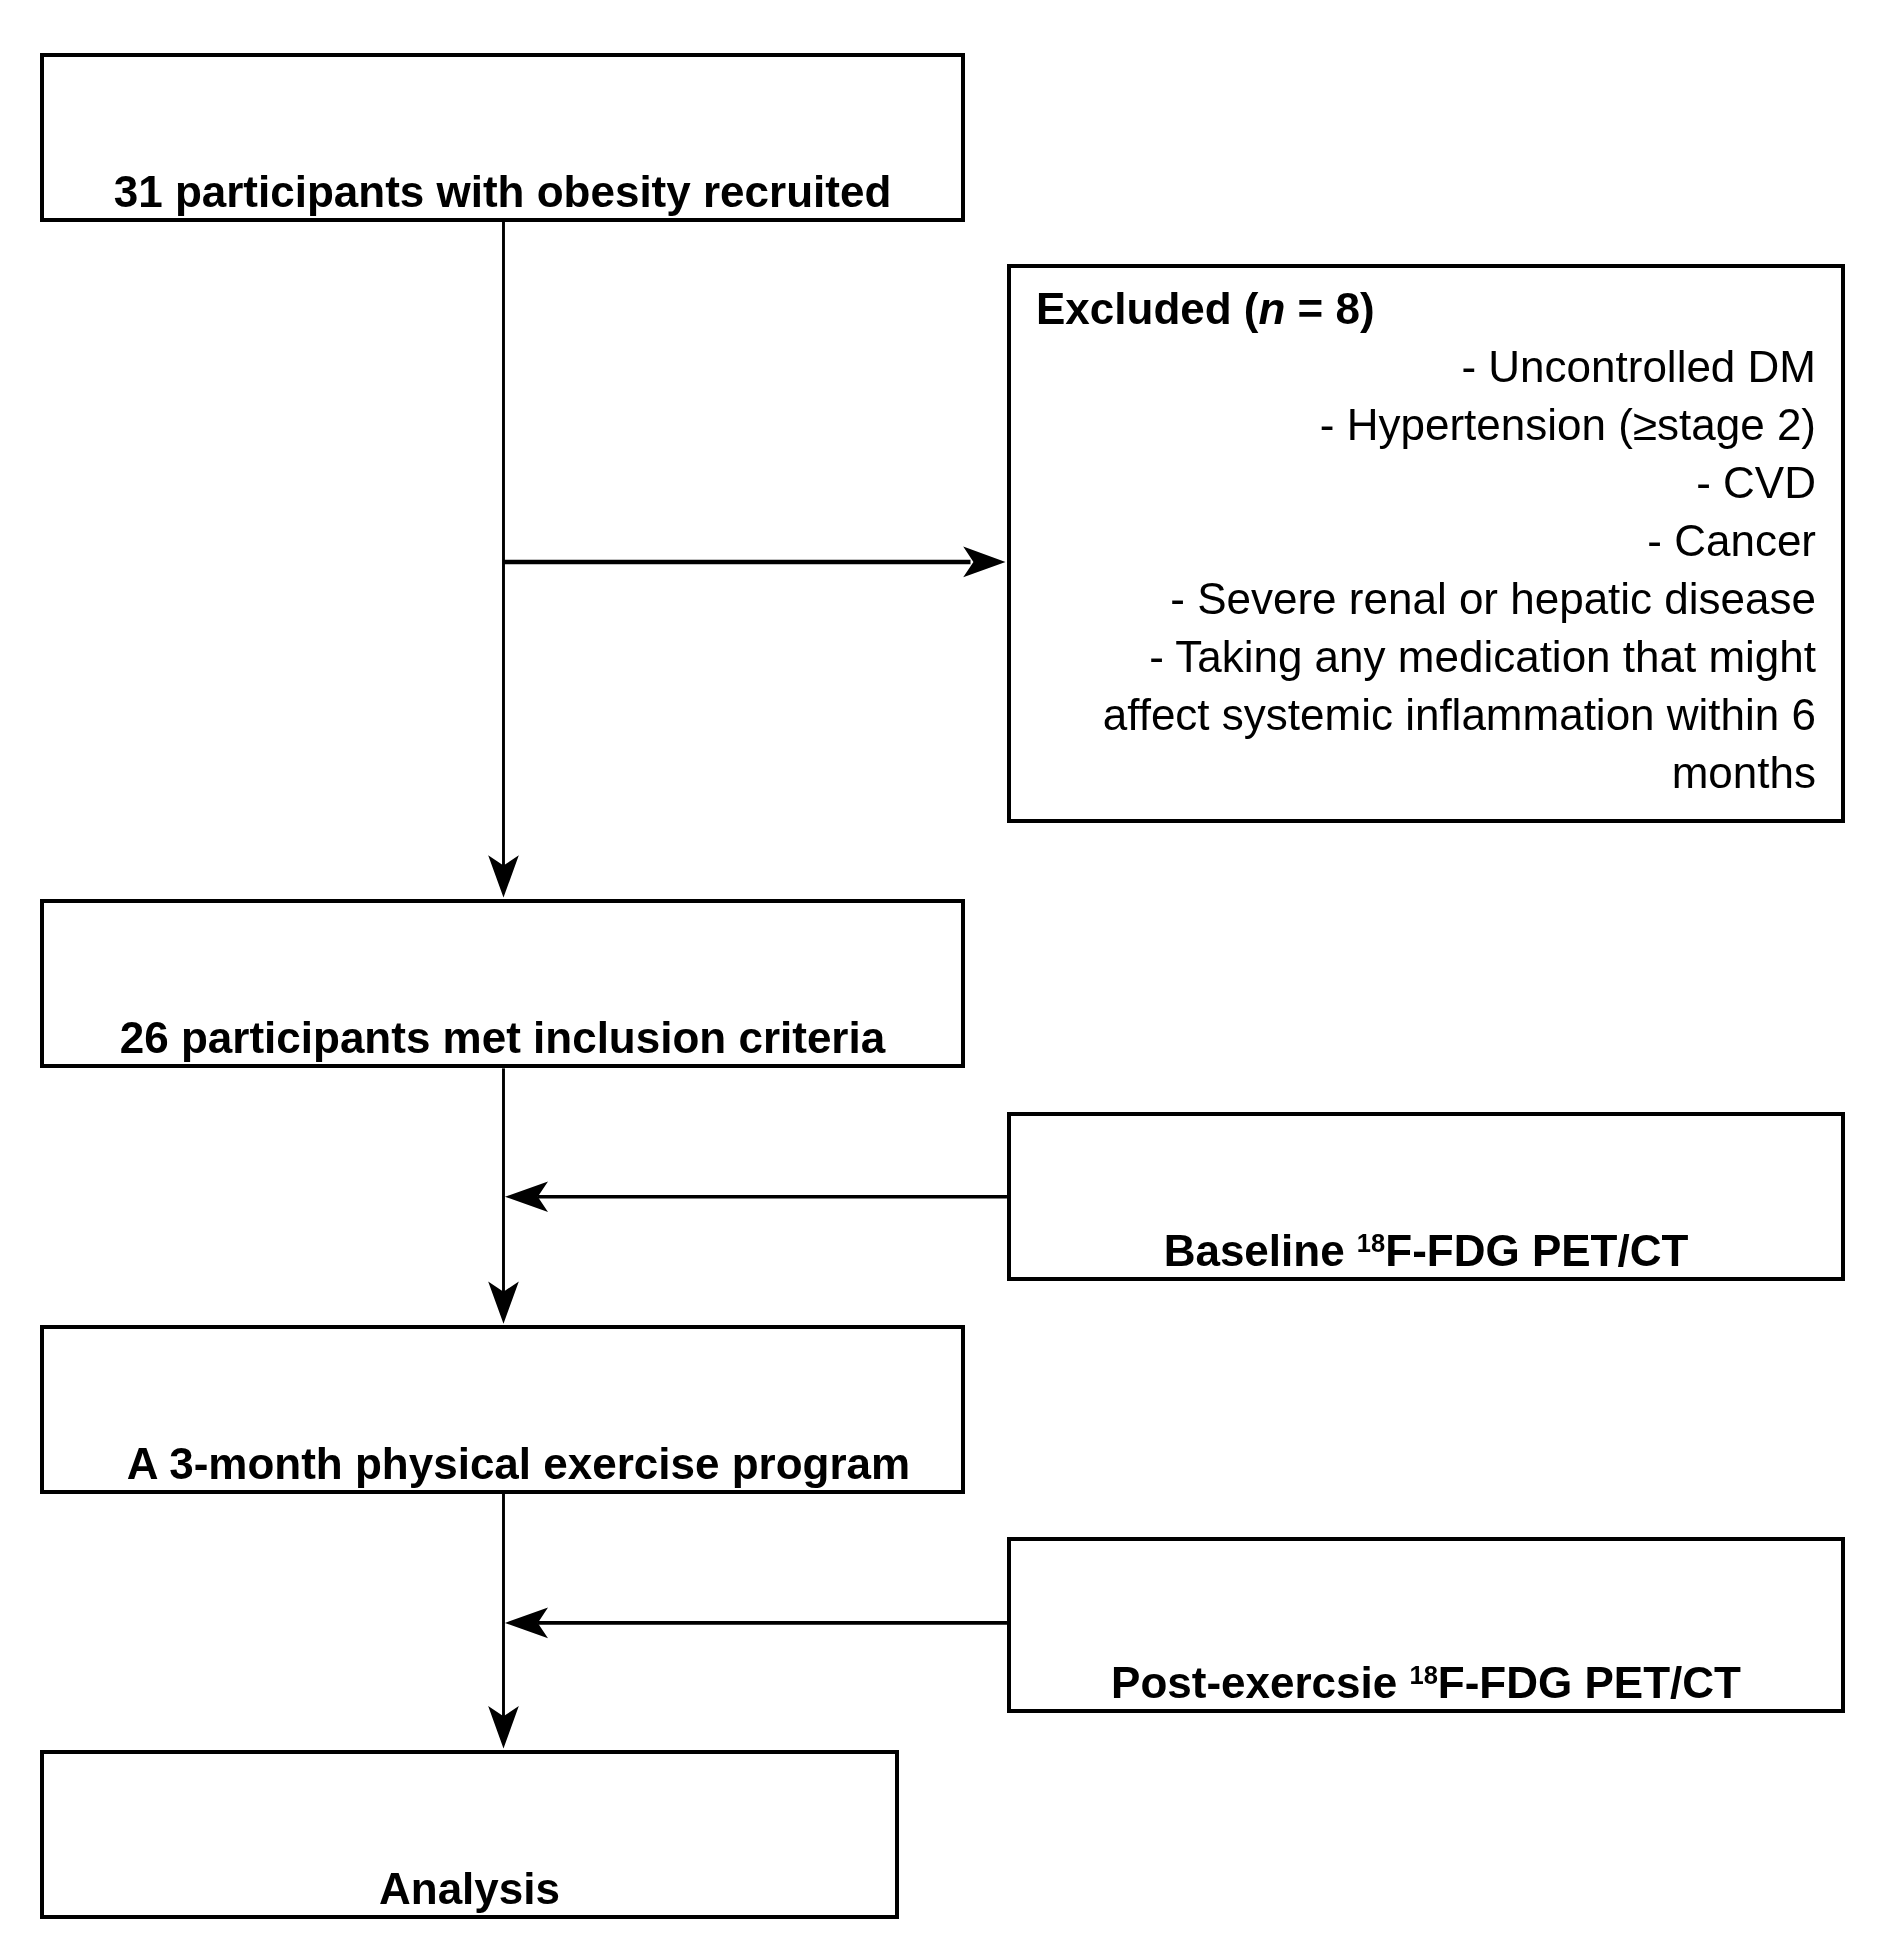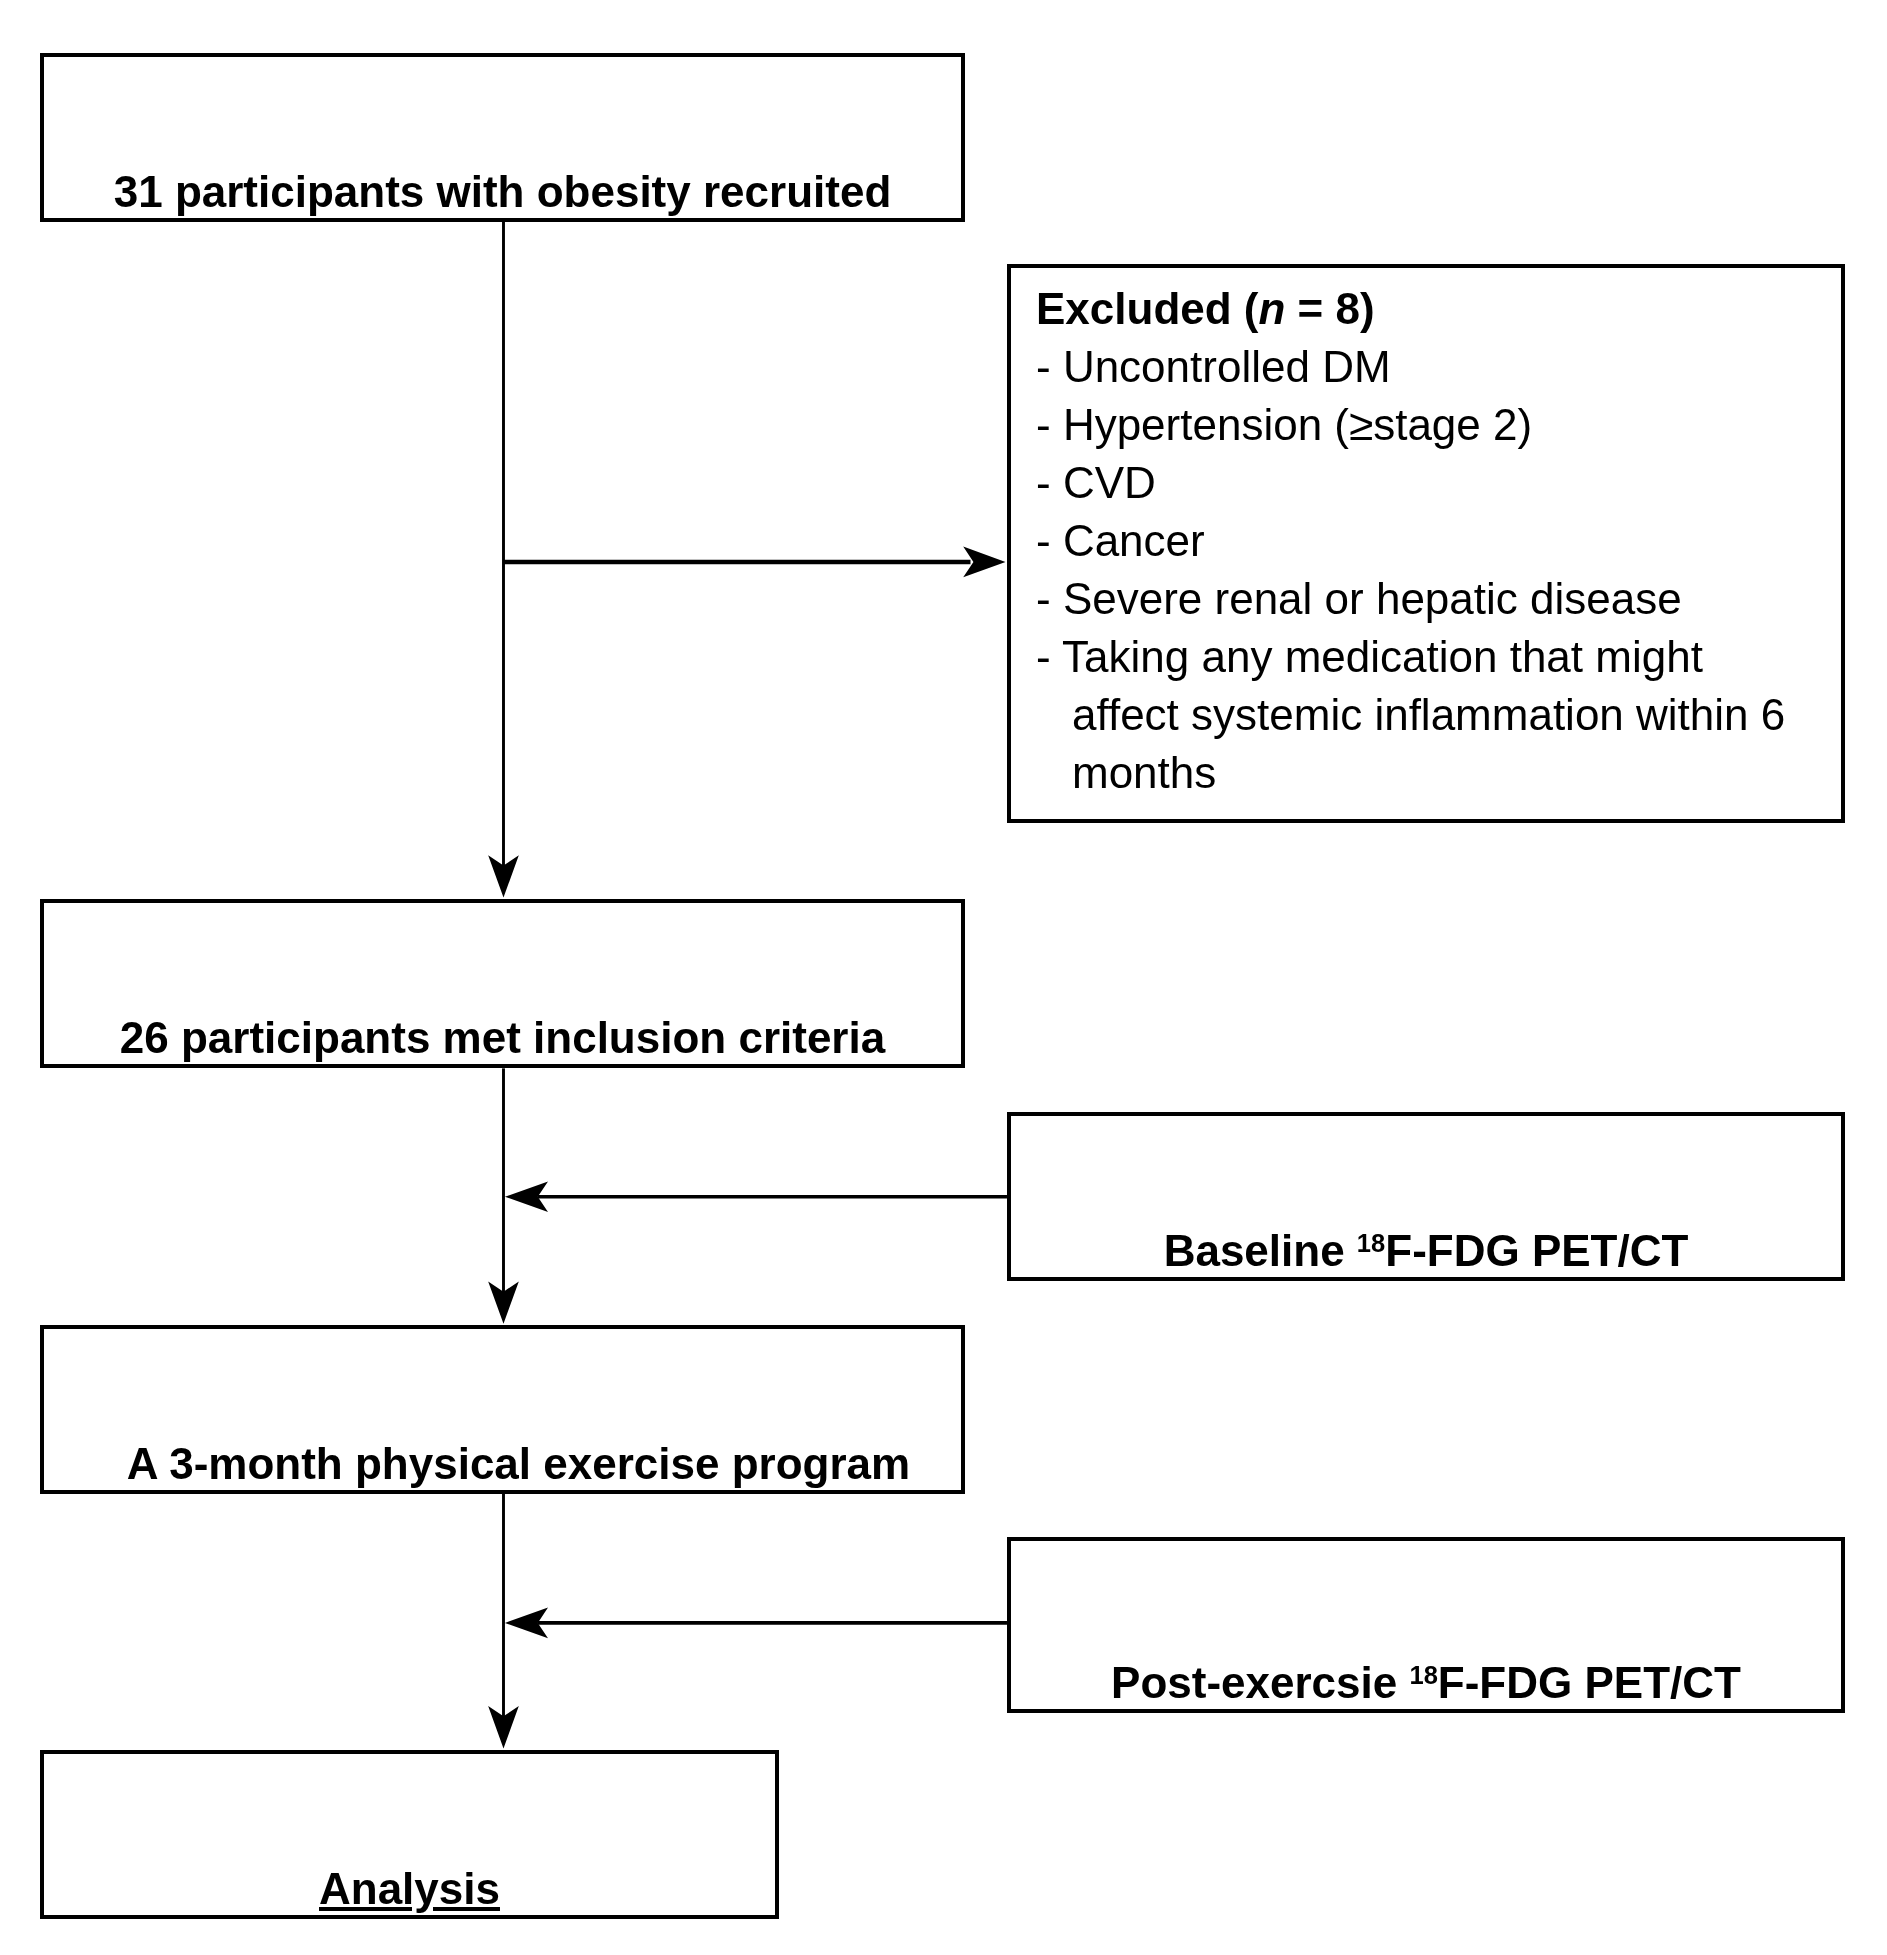--- a/index.html
+++ b/index.html
@@ -36,33 +36,34 @@
     justify-content: center;
     text-align: center;
     font-weight: 700;
     font-size: 44px;
     line-height: 1.15;
   }
   
   .box-recruited   { left: 40px;   top: 53px;   width: 925px; height: 169px; }
   .box-inclusion   { left: 40px;   top: 899px; width: 925px; height: 169px; }
   .box-exercise    { left: 40px;   top: 1325px; width: 925px; height: 169px; padding-left: 32px; }
-  .box-analysis    { left: 40px;   top: 1750px; width: 739px; height: 169px; text-decoration: underline; }
+  .box-analysis    { left: 40px;   top: 1750px; width: 859px; height: 169px; }
   
   .box-excluded    { left: 1007px; top: 264px;  width: 838px; height: 559px;
                      padding: 11.7px 25px; font-size: 44px; line-height: 1.32;
                      font-weight: 400; text-align: left; }
   .box-baseline    { left: 1007px; top: 1112px; width: 838px; height: 169px; }
   .box-postex      { left: 1007px; top: 1537px; width: 838px; height: 176px; }
 
   .excluded-title { font-weight: 700; }
   .excluded-title .n-italic { font-style: italic; }
   .exc-item {
     padding-left: 36px;
     text-indent: -36px;
+    text-align: right;
   }
   sup.iso {
     font-size: 58%;
     vertical-align: baseline;
     position: relative;
     top: -0.55em;
     margin-top: 24px;
   }
 </style>
 </head>

